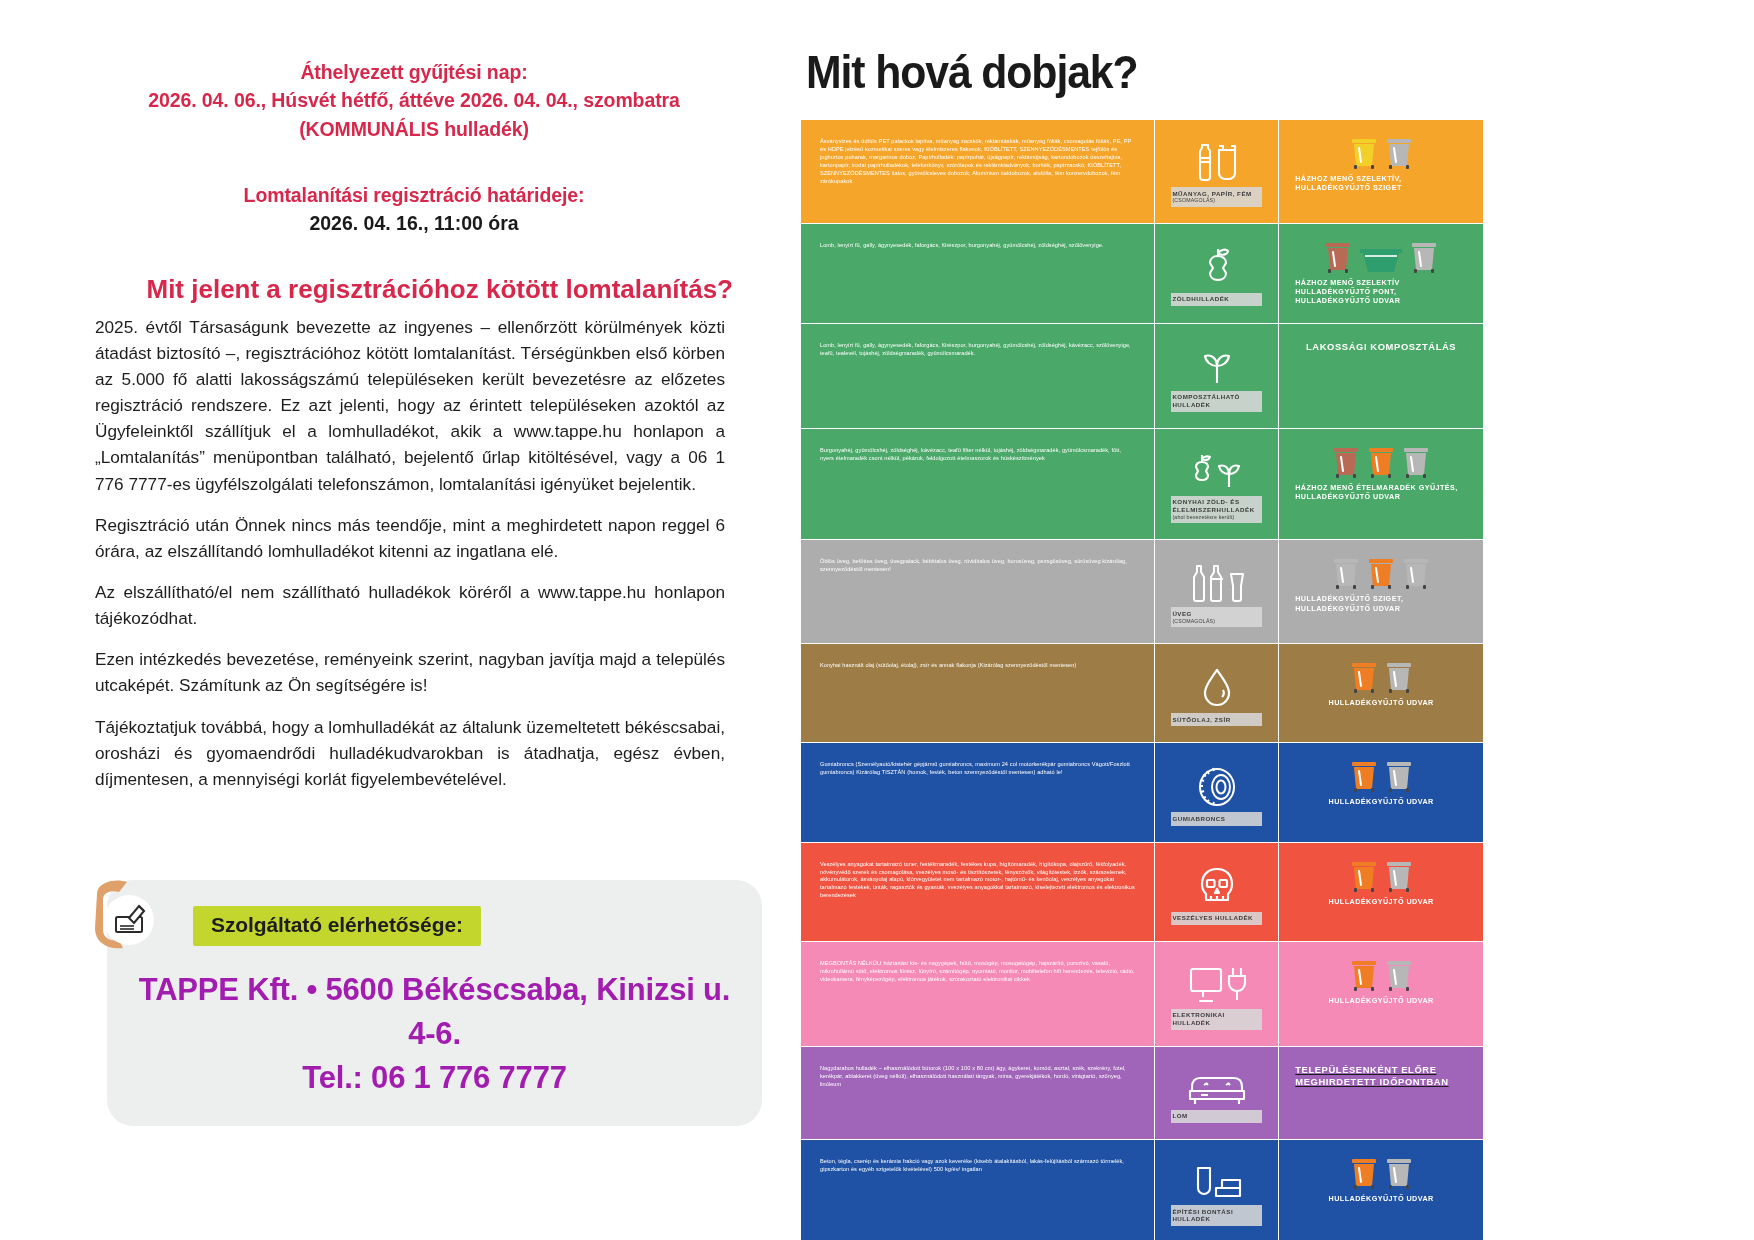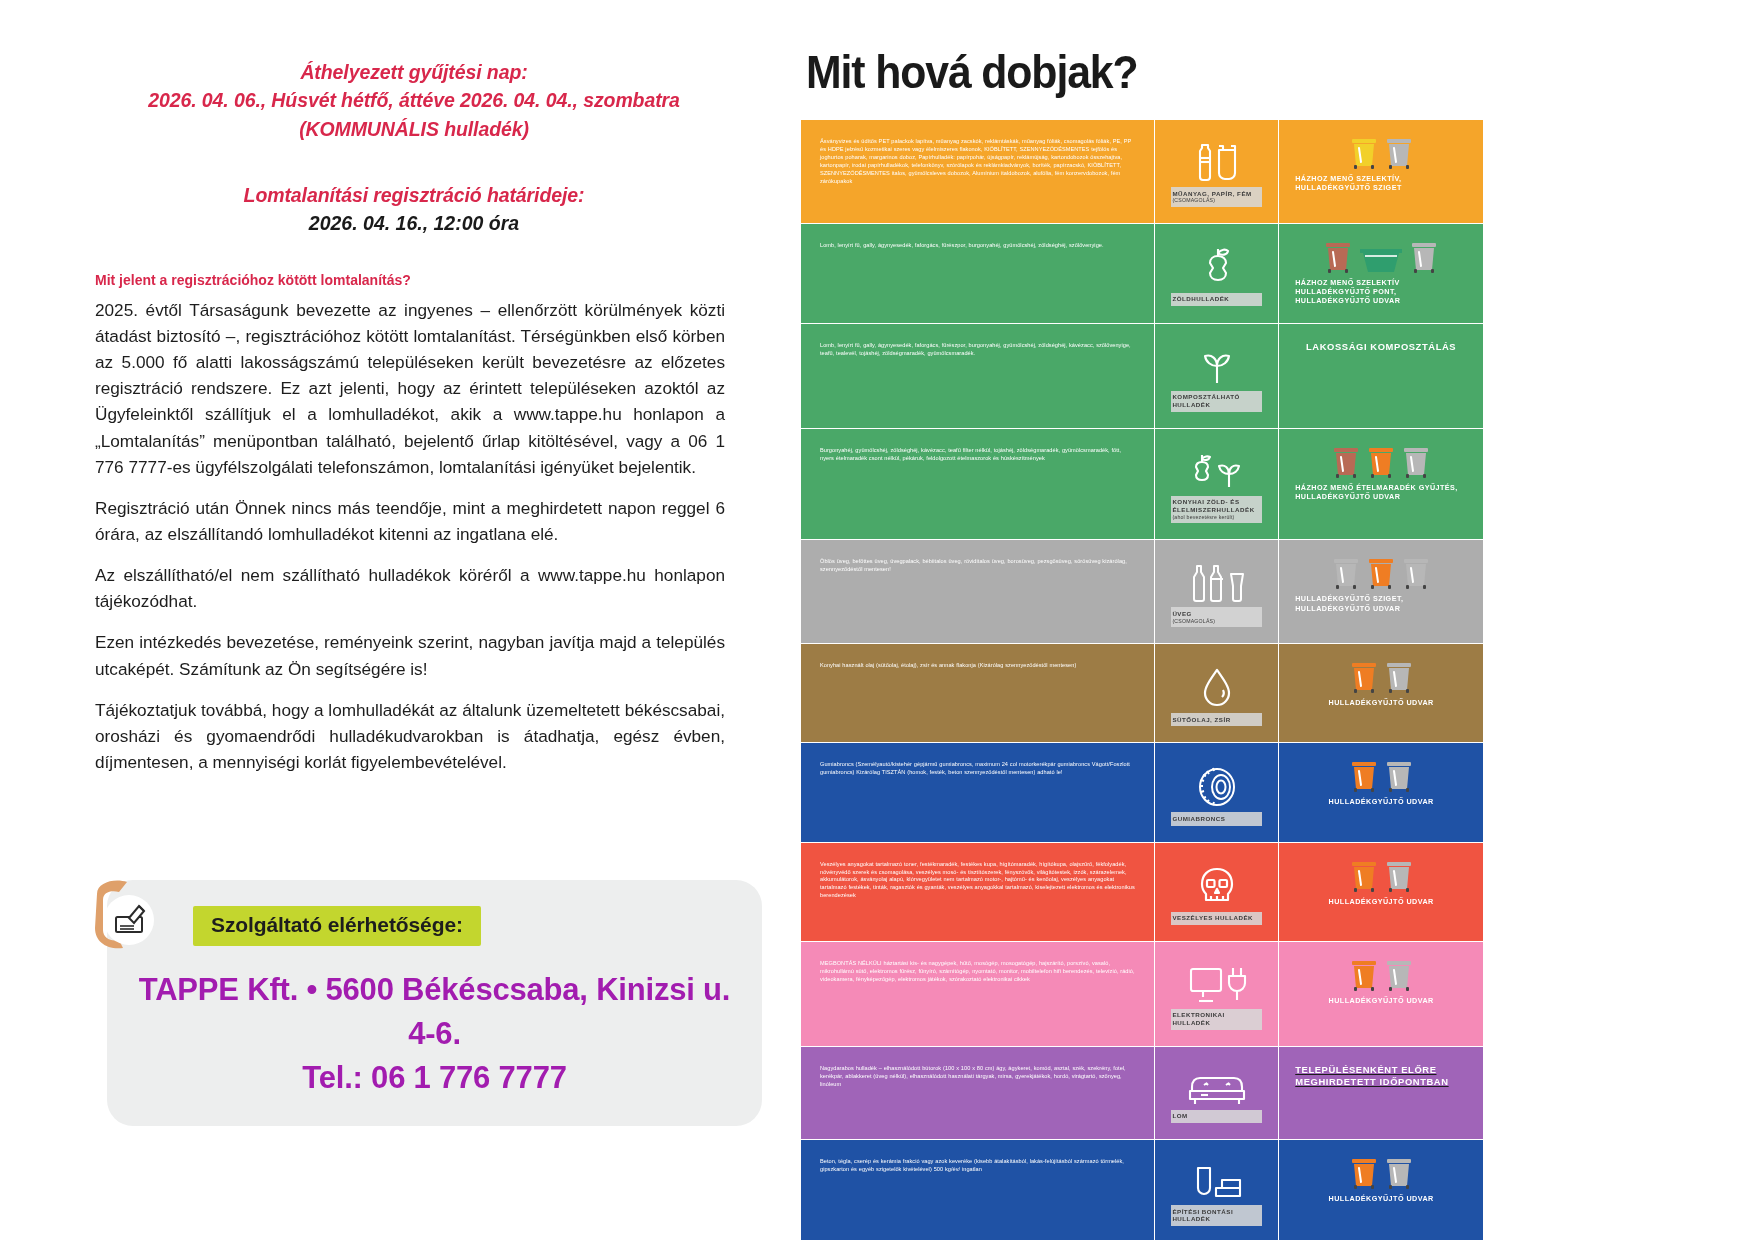--- a/index.html
+++ b/index.html
@@ -11,33 +11,33 @@
     color:#1a1a1a;
     overflow:hidden;
     position:relative;
   }
   .page{position:relative;width:1754px;height:1240px;}
 
   
   .left-col{
     position:absolute;left:95px;top:58px;width:638px;
   }
-  .notice-block{text-align:center;margin-bottom:4px;font-style:italic;}
+  .notice-block{text-align:center;margin-bottom:4px;}
   .notice-red{
     color:#d8274b;font-weight:bold;font-size:19.5px;line-height:1.45;
     letter-spacing:-0.1px;
   }
   .notice-black{
     color:#1a1a1a;font-weight:bold;font-size:19.5px;line-height:1.45;
   }
   .gap-a{height:34px;}
   .gap-b{height:30px;}
 
   .section-title{
-    color:#d8274b;font-weight:bold;font-size:14px;text-align:left;
+    color:#d8274b;font-weight:bold;font-size:26px;text-align:right;
     margin:0 0 6px 0;line-height:1.4;
   }
   .body-p{
     font-size:17.2px;line-height:1.52;text-align:justify;
     margin:0 8px 15px 0;color:#1d1d1d;
     hyphens:none;
   }
   .body-p.first{margin-top:2px;}
 
   
@@ -140,21 +140,21 @@
     <div class="notice-block">
       <div class="notice-red">Áthelyezett gyűjtési nap:</div>
       <div class="notice-red">2026. 04. 06., Húsvét hétfő, áttéve 2026. 04. 04., szombatra</div>
       <div class="notice-red">(KOMMUNÁLIS hulladék)</div>
     </div>
 
     <div class="gap-a"></div>
 
     <div class="notice-block">
       <div class="notice-red">Lomtalanítási regisztráció határideje:</div>
-      <div class="notice-black">2026. 04. 16., 12:00 óra</div>
+      <div class="notice-black">2026. 04. 16., 11:00 óra</div>
     </div>
 
     <div class="gap-b"></div>
 
     <h2 class="section-title">Mit jelent a regisztrációhoz kötött lomtalanítás?</h2>
 
     <p class="body-p first">2025. évtől Társaságunk bevezette az ingyenes – ellenőrzött körülmények közti átadást biztosító –, regisztrációhoz kötött lomtalanítást. Térségünkben első körben az 5.000 fő alatti lakosságszámú településeken került bevezetésre az előzetes regisztráció rendszere. Ez azt jelenti, hogy az érintett településeken azoktól az Ügyfeleinktől szállítjuk el a lomhulladékot, akik a www.tappe.hu honlapon a „Lomtalanítás” menüpontban található, bejelentő űrlap kitöltésével, vagy a 06 1 776 7777-es ügyfélszolgálati telefonszámon, lomtalanítási igényüket bejelentik.</p>
     <p class="body-p">Regisztráció után Önnek nincs más teendője, mint a meghirdetett napon reggel 6 órára, az elszállítandó lomhulladékot kitenni az ingatlana elé.</p>
     <p class="body-p">Az elszállítható/el nem szállítható hulladékok köréről a www.tappe.hu honlapon tájékozódhat.</p>
     <p class="body-p">Ezen intézkedés bevezetése, reményeink szerint, nagyban javítja majd a település utcaképét. Számítunk az Ön segítségére is!</p>

